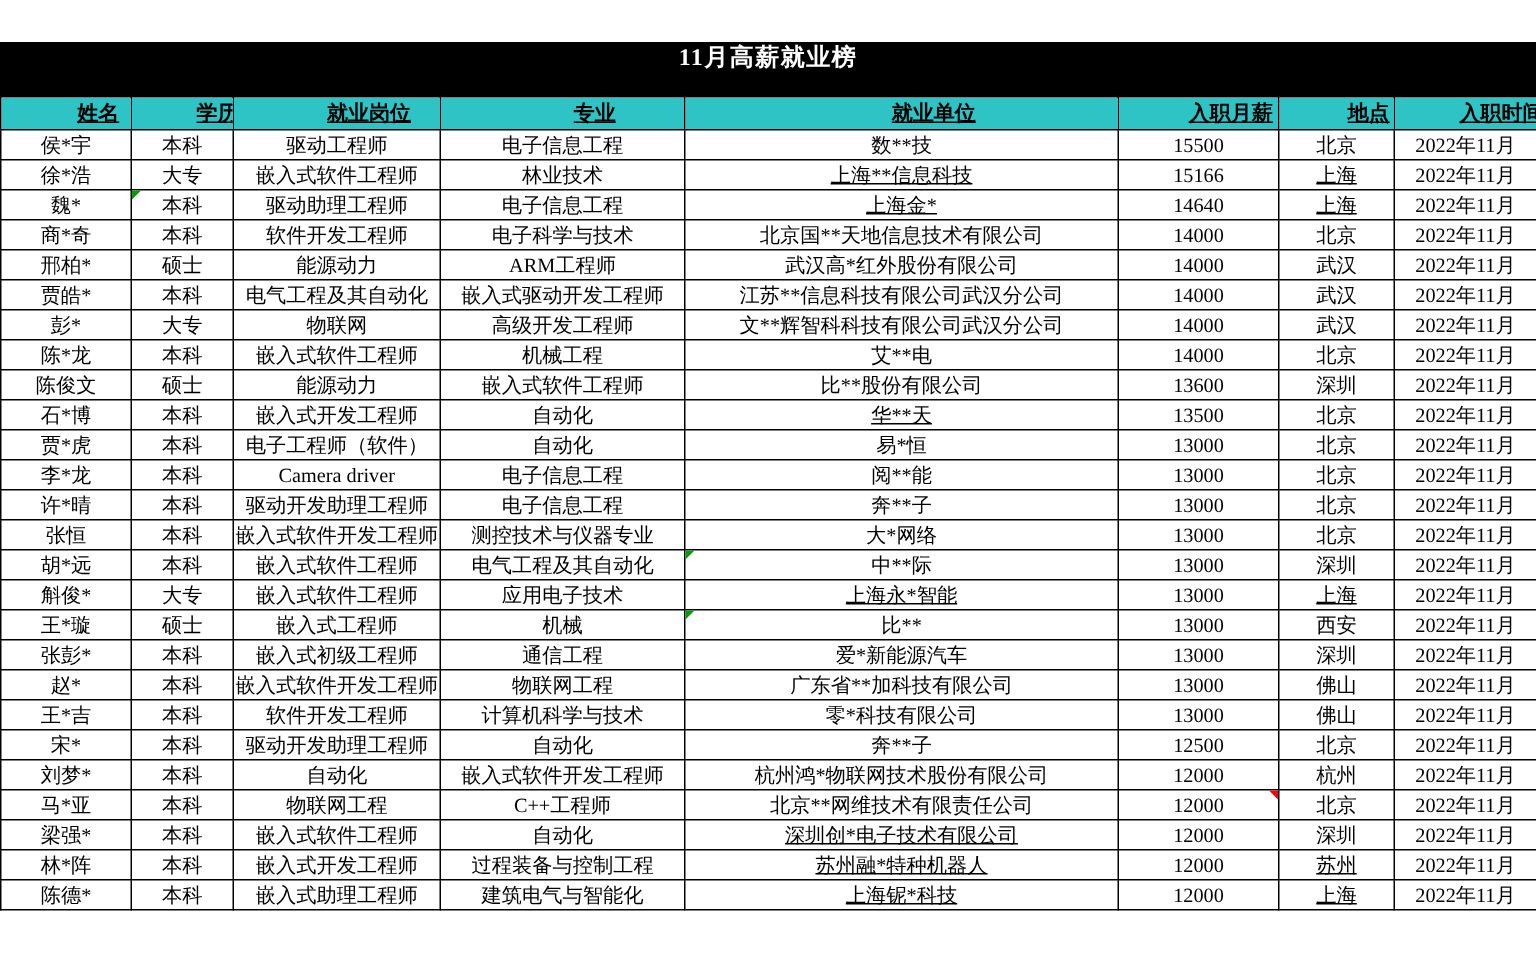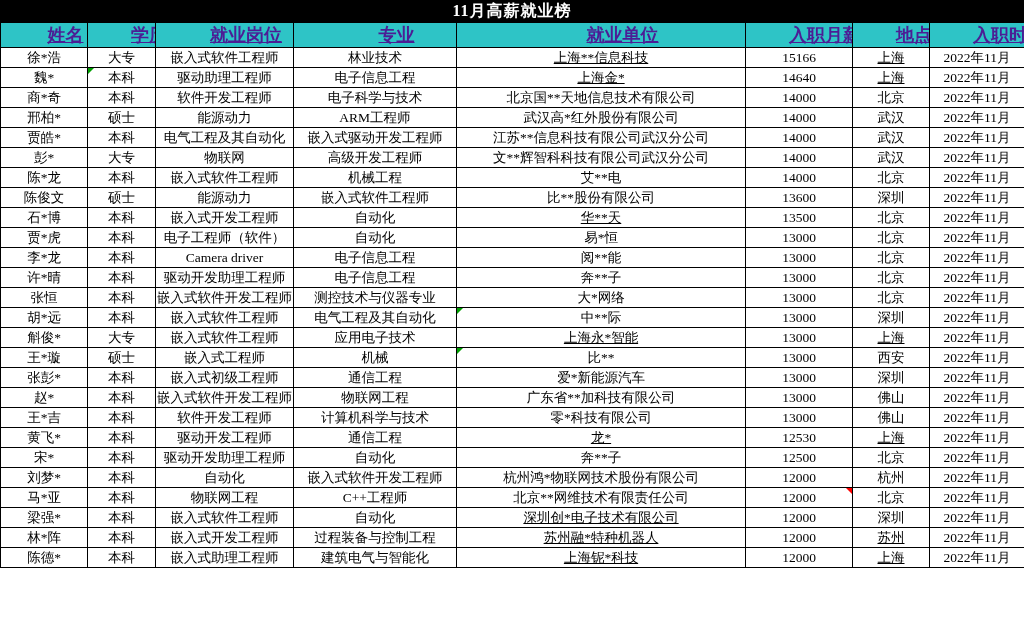--- a/index.html
+++ b/index.html
@@ -1,33 +1,33 @@
 <!DOCTYPE html>
 <html><head>
 <meta charset="utf-8">
 <style>
   html,body{margin:0;padding:0;}
   body{
     width:1024px;height:643px;overflow:hidden;background:#ffffff;
     font-family:"Liberation Serif","DejaVu Serif",serif;
   }
   .titlebar{
-    width:1024px;height:22px;line-height:22px;background:#000000;color:#ffffff;
-    text-align:center;font-weight:bold;font-size:16px;letter-spacing:1px;
+    width:1024px;height:36px;line-height:22px;background:#000000;color:#ffffff;
+    text-align:center;font-weight:bold;font-size:16px;letter-spacing:1px;margin-top:28px;
   }
   table{
     border-collapse:collapse;table-layout:fixed;width:1024px;
   }
   th,td{
     border:1px solid #000000;padding:0;text-align:center;
     white-space:nowrap;overflow:hidden;position:relative;
   }
   thead tr{height:22px;}
   thead th{
-    background:#2EC4C6;color:#4c1d95;font-weight:bold;font-size:18px;padding-left:43px;
+    background:#2EC4C6;color:#000000;font-weight:bold;font-size:14px;padding-left:43px;
   }
   thead th span{text-decoration:underline;}
   tbody tr{height:20px;}
   tbody td{font-size:13.5px;color:#000000;line-height:19px;}
   td.u span.cell-text{text-decoration:underline;}
   .tri-green{
     position:absolute;top:0;left:0;width:0;height:0;
     border-top:6px solid #00A000;border-right:6px solid transparent;
   }
   .tri-red{
@@ -58,20 +58,30 @@
         <th><span>就业岗位</span></th>
         <th><span>专业</span></th>
         <th><span>就业单位</span></th>
         <th><span>入职月薪</span></th>
         <th><span>地点</span></th>
         <th><span>入职时间</span></th>
       </tr>
     </thead>
   <tbody>
       <tr>
+        <td><span class="cell-text">侯*宇</span></td>
+        <td><span class="cell-text">本科</span></td>
+        <td><span class="cell-text">驱动工程师</span></td>
+        <td><span class="cell-text">电子信息工程</span></td>
+        <td><span class="cell-text">数**技</span></td>
+        <td><span class="cell-text">15500</span></td>
+        <td><span class="cell-text">北京</span></td>
+        <td><span class="cell-text">2022年11月</span></td>
+      </tr>
+      <tr>
         <td><span class="cell-text">徐*浩</span></td>
         <td><span class="cell-text">大专</span></td>
         <td><span class="cell-text">嵌入式软件工程师</span></td>
         <td><span class="cell-text">林业技术</span></td>
         <td class="u"><span class="cell-text">上海**信息科技</span></td>
         <td><span class="cell-text">15166</span></td>
         <td class="u"><span class="cell-text">上海</span></td>
         <td><span class="cell-text">2022年11月</span></td>
       </tr>
       <tr>
@@ -248,30 +258,20 @@
         <td><span class="cell-text">王*吉</span></td>
         <td><span class="cell-text">本科</span></td>
         <td><span class="cell-text">软件开发工程师</span></td>
         <td><span class="cell-text">计算机科学与技术</span></td>
         <td><span class="cell-text">零*科技有限公司</span></td>
         <td><span class="cell-text">13000</span></td>
         <td><span class="cell-text">佛山</span></td>
         <td><span class="cell-text">2022年11月</span></td>
       </tr>
       <tr>
-        <td><span class="cell-text">黄飞*</span></td>
-        <td><span class="cell-text">本科</span></td>
-        <td><span class="cell-text">驱动开发工程师</span></td>
-        <td><span class="cell-text">通信工程</span></td>
-        <td class="u"><span class="cell-text">龙*</span></td>
-        <td><span class="cell-text">12530</span></td>
-        <td class="u"><span class="cell-text">上海</span></td>
-        <td><span class="cell-text">2022年11月</span></td>
-      </tr>
-      <tr>
         <td><span class="cell-text">宋*</span></td>
         <td><span class="cell-text">本科</span></td>
         <td><span class="cell-text">驱动开发助理工程师</span></td>
         <td><span class="cell-text">自动化</span></td>
         <td><span class="cell-text">奔**子</span></td>
         <td><span class="cell-text">12500</span></td>
         <td><span class="cell-text">北京</span></td>
         <td><span class="cell-text">2022年11月</span></td>
       </tr>
       <tr>

